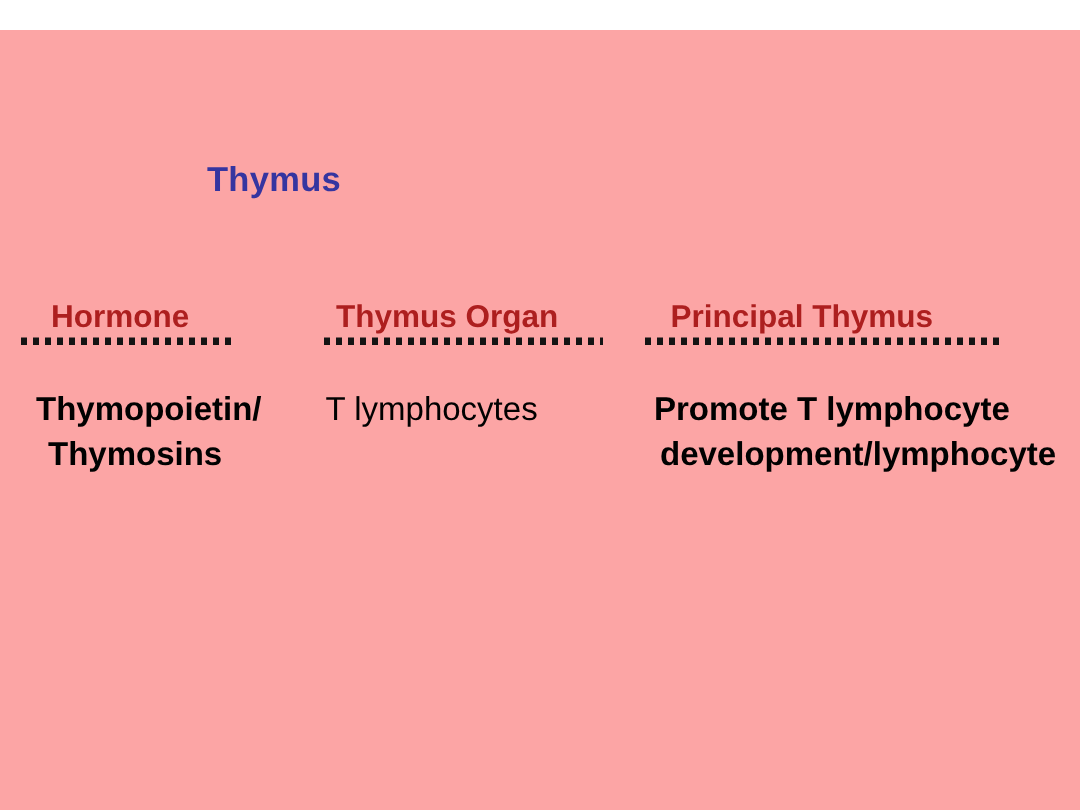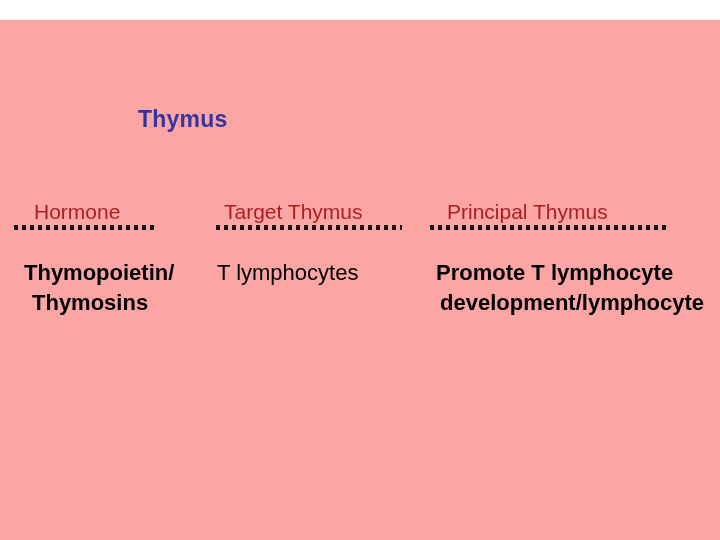--- a/index.html
+++ b/index.html
@@ -29,21 +29,21 @@
     font-weight: bold;
     color: #3535a0;
     letter-spacing: 0.2px;
     white-space: nowrap;
   }
 
   
   .col-header {
     position: absolute;
     font-size: 21px;
-    font-weight: normal;
+    font-weight: bold;
     color: #ad1f1f;
     white-space: nowrap;
     letter-spacing: 0px;
   }
   #header-hormone      { left: 34px;  top: 180px; }
   #header-target-organ { left: 224px; top: 180px; }
   #header-principal-effects { left: 447px; top: 180px; }
 
   
   .dotted-rule {
@@ -93,21 +93,21 @@
 </style>
 </head>
 <body>
 
 <div id="slide">
 
   <div id="slide-title">Thymus</div>
 
   <div class="col-header" id="header-hormone">Hormone</div>
 
-  <div class="col-header" id="header-target-organ">Target Thymus</div>
+  <div class="col-header" id="header-target-organ">Thymus Organ</div>
 
   <div class="col-header" id="header-principal-effects">Principal Thymus</div>
 
   <div class="dotted-rule" id="rule-hormone"></div>
 
   <div class="dotted-rule" id="rule-target-organ"></div>
 
   <div class="dotted-rule" id="rule-principal-effects"></div>
 
   <div class="cell" id="cell-hormone">

